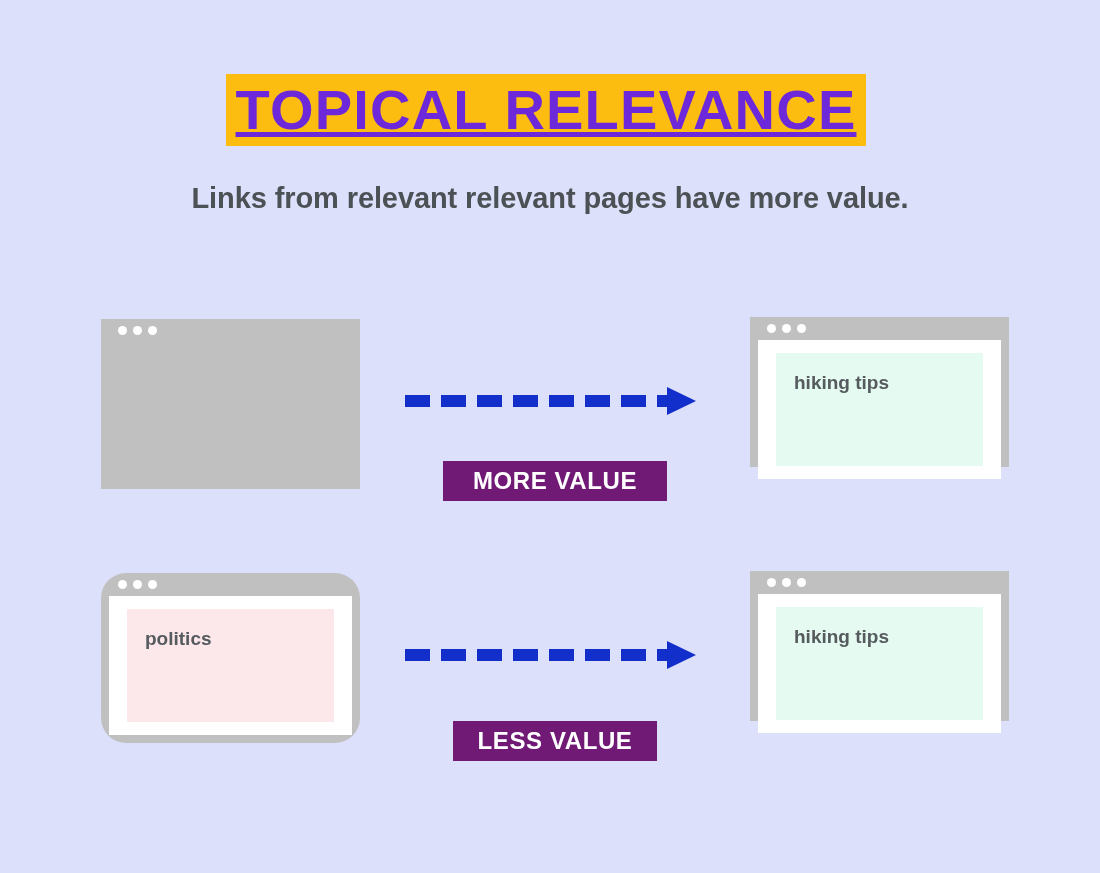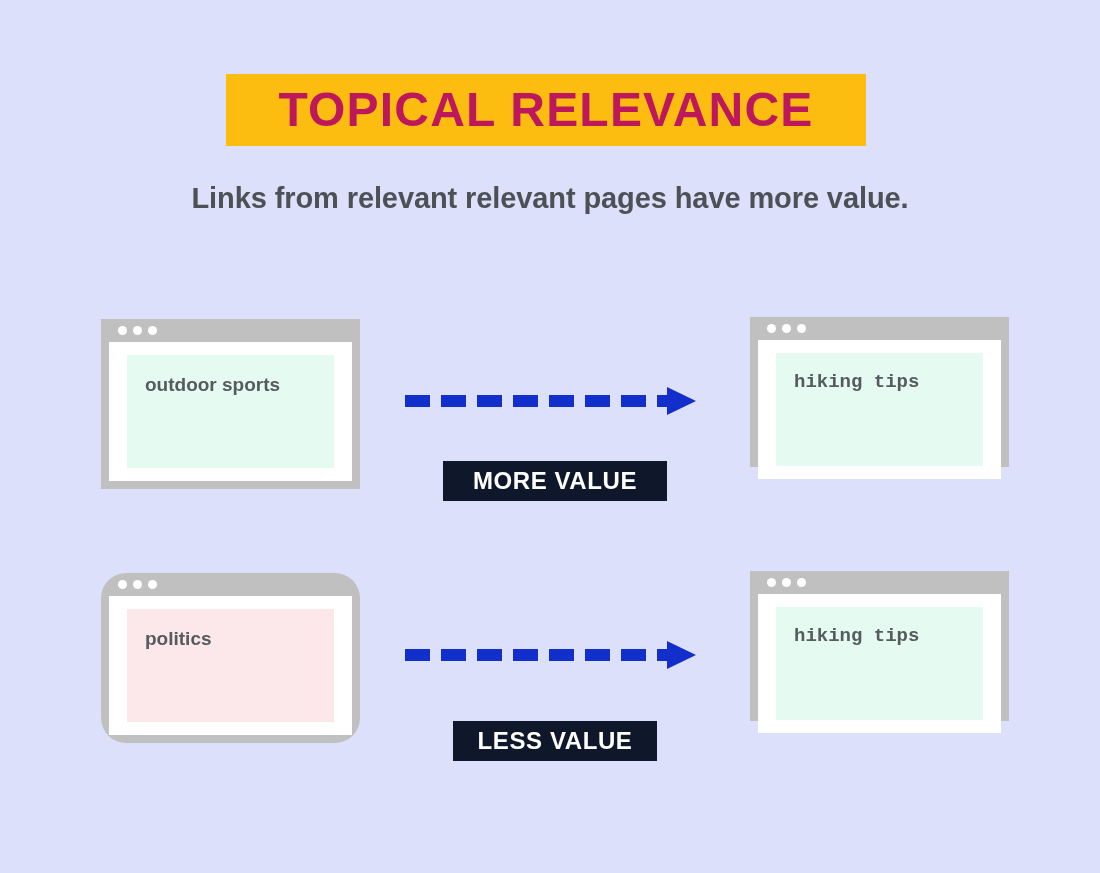--- a/index.html
+++ b/index.html
@@ -26,26 +26,27 @@
     left: 226px;
     top: 74px;
     width: 640px;
     height: 72px;
     background: #FCBD10;
     display: flex;
     align-items: center;
     justify-content: center;
   }
   .title-banner-text {
-    color: #be185d;
-    font-size: 48px;
+    color: #6d28d9;
+    font-size: 56px;
     font-weight: bold;
     letter-spacing: 1.2px;
     line-height: 1;
     white-space: nowrap;
+    text-decoration: underline;
   }
   .subtitle {
     position: absolute;
     left: 0;
     top: 182px;
     width: 1100px;
     text-align: center;
     color: #4B5155;
     font-size: 29px;
     font-weight: bold;
@@ -54,21 +55,21 @@
   }
 
   
   .window {
     position: absolute;
     background: #C0C0C0;
     box-sizing: border-box;
     padding: 0 8px 8px 8px;
   }
   .window.left  { width: 259px; height: 170px; }
-  .window.right { width: 259px; height: 150px; font-family: Liberation Mono, monospace; }
+  .window.right { width: 259px; height: 150px; }
 
   .window-titlebar {
     height: 23px;
     display: flex;
     align-items: center;
     padding-left: 9px;
     box-sizing: border-box;
   }
   .dots {
     display: flex;
@@ -119,21 +120,21 @@
 
   .arrow-wrap {
     position: relative;
     height: 34px;
   }
   .arrow-svg { display: block; }
 
   .value-badge {
     position: absolute;
     height: 40px;
-    background: #0f172a;
+    background: #701a75;
     display: flex;
     align-items: center;
     justify-content: center;
     box-sizing: border-box;
     padding: 0 16px;
   }
   .value-badge-text {
     color: #FFFFFF;
     font-size: 24px;
     font-weight: bold;
@@ -153,25 +154,20 @@
   </div>
   <div class="subtitle">Links from relevant relevant pages have more value.</div>
 </div>
 
 <div class="window left" id="win-r1-left">
   <div class="window-titlebar">
     <div class="dots">
       <span class="dot"></span>
       <span class="dot"></span>
       <span class="dot"></span>
-    </div>
-  </div>
-  <div class="window-body">
-    <div class="page-panel mint">
-      <span class="page-label">outdoor sports</span>
     </div>
   </div>
 </div>
 
 <div class="connector" id="connector-row1">
   <div class="arrow-wrap">
     <svg class="arrow-svg" width="296" height="34" viewBox="0 0 296 34" xmlns="http://www.w3.org/2000/svg">
       <g fill="#122FCC">
         <rect x="0" y="11" width="25" height="12"></rect>
         <rect x="36" y="11" width="25" height="12"></rect>

